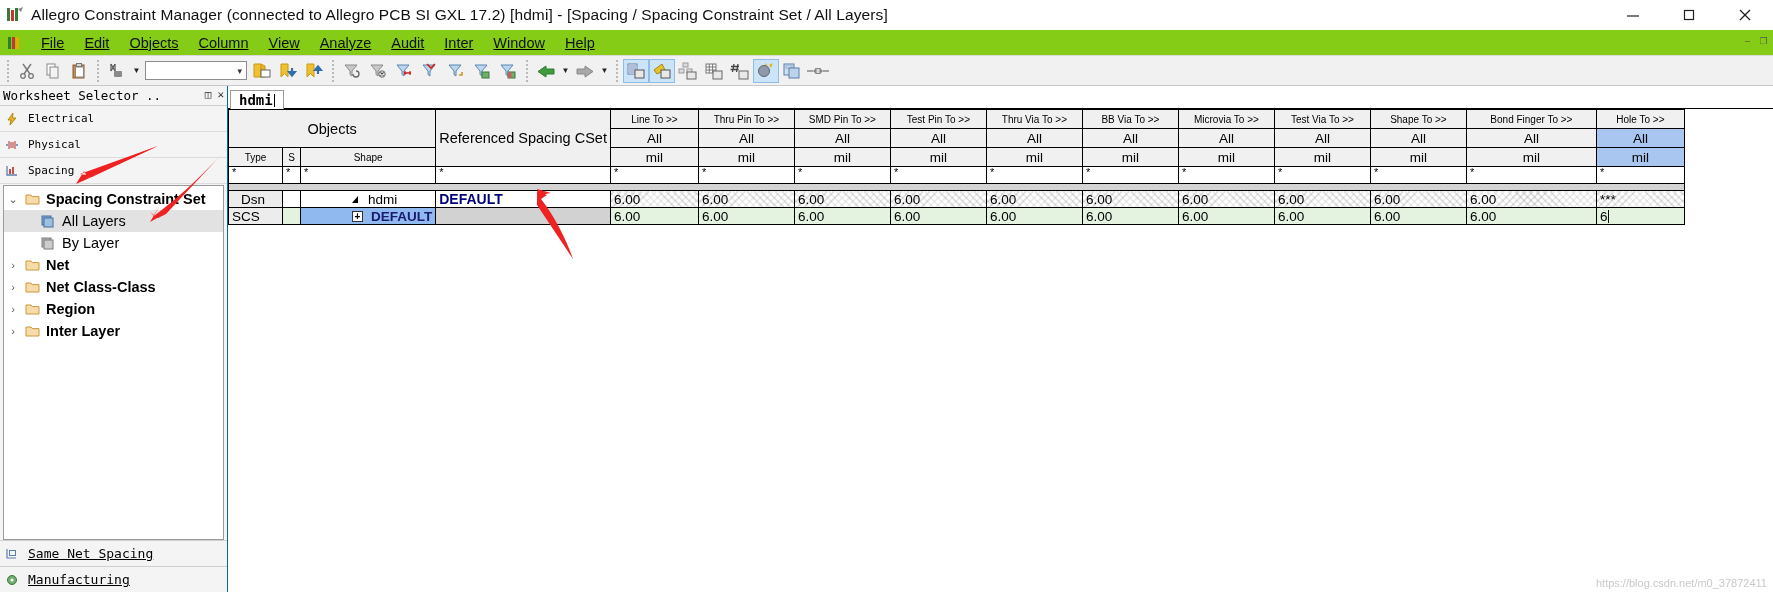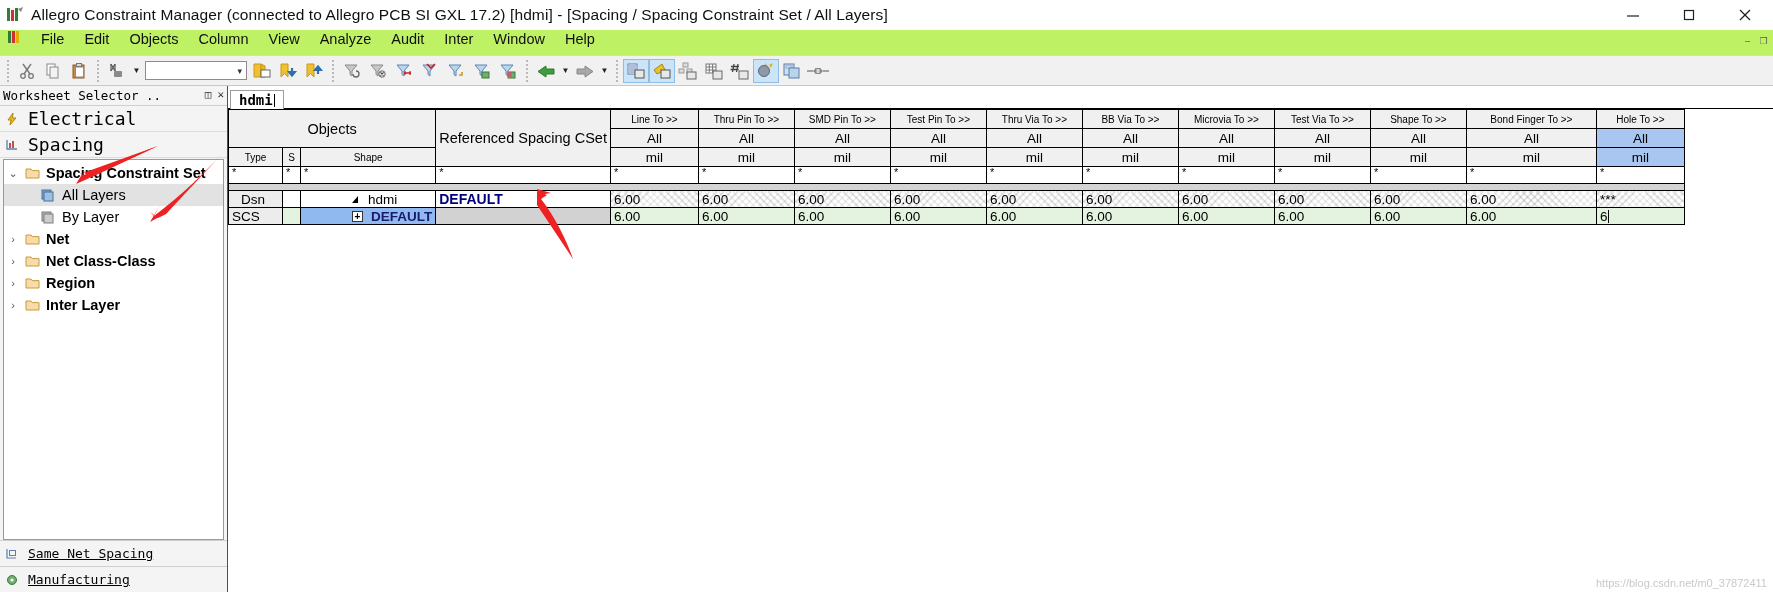--- a/index.html
+++ b/index.html
@@ -43,24 +43,26 @@
     width: 56px; height: 30px;
     display: flex; align-items: center; justify-content: center;
     font-size: 15px;
     color: #202020;
   }
   .win-btn svg { display:block; }
 
   
   .menubar {
     height: 26px;
-    background: #bef264;
+    background: #84cc16;
     display: flex;
+    align-items: center;
     position: relative;
     border-bottom: 1px solid #d8d8d8;
+    text-decoration: underline;
   }
   .menu-icon {
     width: 14px; height: 14px;
     margin-left: 7px; margin-right: 10px;
     flex: 0 0 auto;
   }
   .menu-item {
     font-size: 14.5px;
     color: #101010;
     padding: 1px 10px;
@@ -153,21 +155,21 @@
   .ws-header .hdr-btns {
     position: absolute; right: 3px; top: 2px;
     display: flex; gap: 6px; align-items: center;
     font-size: 11px; color: #333;
   }
   .ws-cat {
     height: 26px;
     display: flex; align-items: center;
     padding-left: 5px;
     font-family: "DejaVu Sans Mono", monospace;
-    font-size: 18px;
+    font-size: 11px;
     color: #000;
     border-bottom: 1px solid #dcdcdc;
     background: #f4f4f4;
   }
   .ws-cat .ico { width: 16px; margin-right: 7px; flex:0 0 auto; display:flex; align-items:center;}
   .tree {
     flex: 1 1 auto;
     background: #ffffff;
     border: 1px solid #9a9a9a;
     border-left: 1px solid #9a9a9a;
@@ -605,20 +607,29 @@
 
     <div class="ws-cat">
       <span class="ico">
         <svg width="14" height="14" viewBox="0 0 14 14">
             <path d="M8 1 L3 8 L6 8 L5 13 L11 6 L7.5 6 Z" fill="#e8b427" stroke="#b08a10"></path>
           </svg>
       </span>
       <span>Electrical</span>
     </div>
 
+    <div class="ws-cat">
+      <span class="ico">
+        <svg width="14" height="14" viewBox="0 0 14 14">
+          <path d="M1 7 h2 M11 7 h2" stroke="#5c7fae" stroke-width="1.3"></path>
+          <path d="M4 3 v8 M6 4 v6 M8 4 v6 M10 3 v8" stroke="#c0504d" stroke-width="1.2"></path>
+        </svg>
+      </span>
+      <span>Physical</span>
+    </div>
 
     <div class="ws-cat">
       <span class="ico">
         <svg width="14" height="14" viewBox="0 0 14 14">
           <path d="M2 2 v9 h10" stroke="#5c7fae" stroke-width="1.3" fill="none"></path>
           <rect x="4" y="5" width="2" height="5" fill="#c0504d"></rect>
           <rect x="7" y="3" width="2" height="7" fill="#c0504d"></rect>
         </svg>
       </span>
       <span>Spacing</span>

